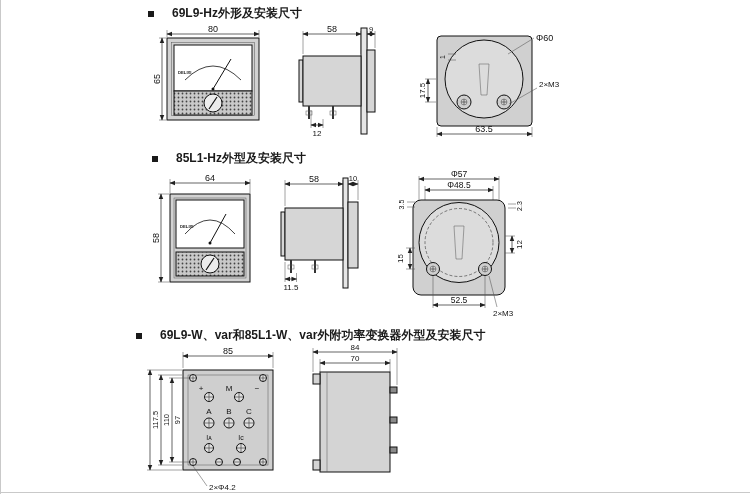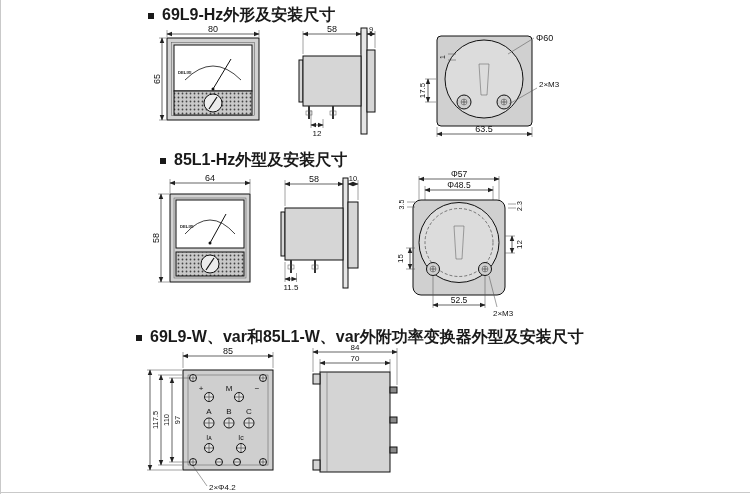--- a/index.html
+++ b/index.html
@@ -3,22 +3,22 @@
 <meta charset="utf-8">
 <style>
   html,body{margin:0;padding:0;}
   body{
     width:750px;height:494px;background:#ffffff;position:relative;overflow:hidden;
     font-family:"Liberation Sans","DejaVu Sans",sans-serif;
   }
   .page-edge-left{position:absolute;left:0;top:0;width:1px;height:494px;background:#c9c9c9;}
   .page-edge-bottom{position:absolute;left:0;top:492px;width:750px;height:1px;background:#c9c9c9;}
   .sec-title{
-    position:absolute;font-size:16px;font-weight:bold;color:#1a1a1a;
-    display:flex;align-items:center;gap:8px;white-space:nowrap;
+    position:absolute;font-size:12px;font-weight:bold;color:#1a1a1a;
+    display:flex;align-items:center;gap:18px;white-space:nowrap;
   }
   .bullet{width:6px;height:6px;background:#1a1a1a;display:inline-block;flex:0 0 auto;}
   svg.drawing{position:absolute;}
   svg text{font-family:"Liberation Sans","DejaVu Sans",sans-serif;font-size:9px;fill:#111;}
   .dim{stroke:#222;stroke-width:0.7;}
   .ext{stroke:#555;stroke-width:0.55;}
   .ol{stroke:#111;stroke-width:1;}
   .thin{stroke:#555;stroke-width:0.5;fill:none;}
   .cross{stroke:#333;stroke-width:0.6;}
   .t-mid{text-anchor:middle;}
@@ -138,21 +138,21 @@
       <line class="dim" x1="292" y1="110" x2="387" y2="110" marker-start="url(#arr)" marker-end="url(#arr)"></line>
       <text class="t-mid" x="339" y="108">63.5</text>
     </g>
     <g>
       <line class="ext" x1="364" y1="80" x2="392" y2="64"></line>
       <text class="t-start fs8" x="394" y="63">2×M3</text>
     </g>
   </g>
 </svg>
 
-<div class="sec-title" style="left:160px;top:150px">
+<div class="sec-title" style="left:152px;top:150px">
   <span class="bullet"></span>
   <span>85L1-Hz外型及安装尺寸</span>
 </div>
 
 <svg class="drawing" style="left:145px;top:166px" width="430" height="158" viewBox="0 0 430 158">
 
   <g>
     <g>
       <line class="ext" x1="25" y1="27" x2="25" y2="13"></line>
         <line class="ext" x1="105" y1="27" x2="105" y2="13"></line>

